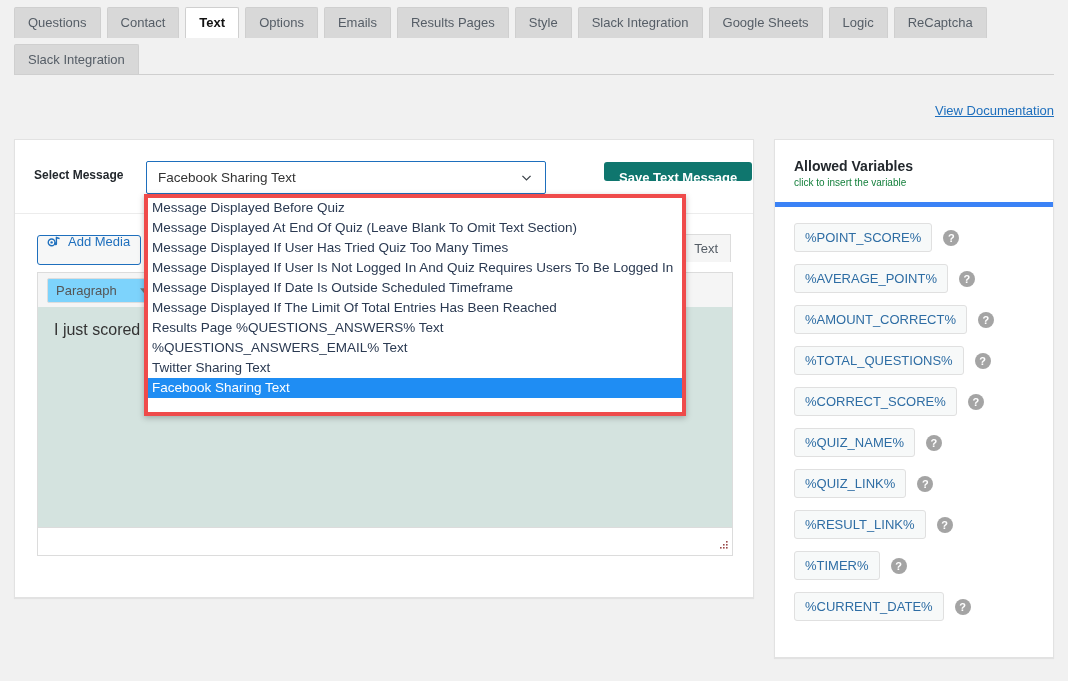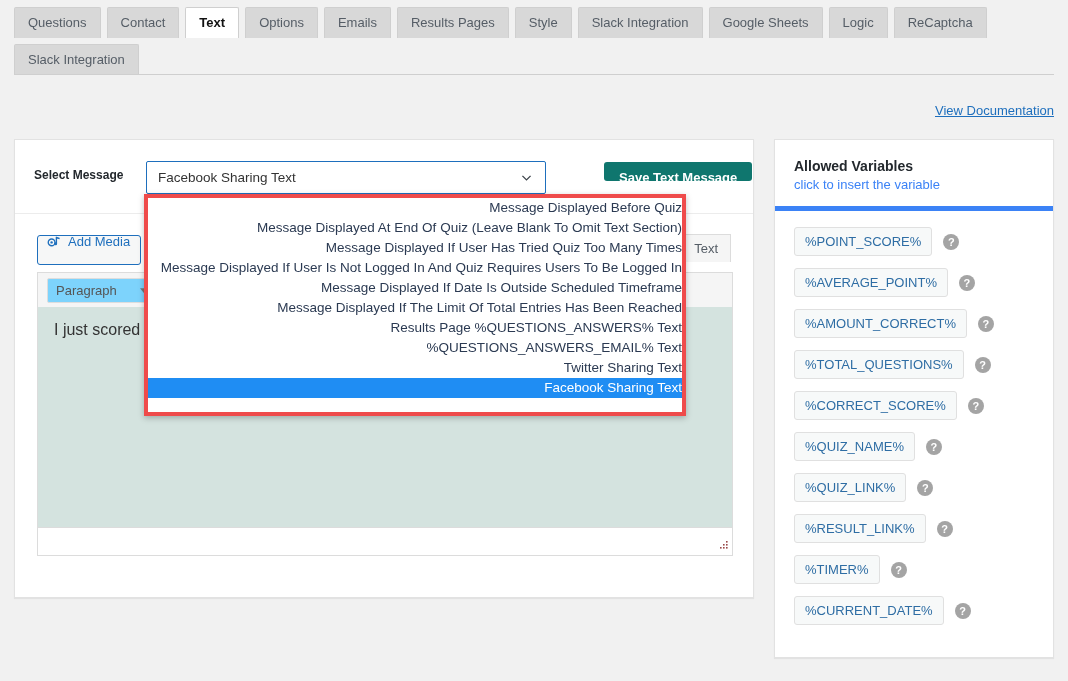--- a/index.html
+++ b/index.html
@@ -148,21 +148,21 @@
 
   
   .side {
     position: absolute; left: 774px; top: 139px;
     width: 280px; height: 519px;
     background: #fff; border: 1px solid #e2e2e2;
     box-shadow: 0 1px 1px rgba(0,0,0,.06);
   }
   .side-head { padding: 18px 19px 14px 19px; border-bottom: 5px solid #3b82f6; }
   .side-title { font-size: 14px; font-weight: bold; color: #23282d; margin-bottom: 3px; }
-  .side-sub { font-size: 13px; color: #3b82f6; }
+  .side-sub { font-size: 10px; color: #15803d; }
   .varlist { padding: 16px 0 10px 19px; }
   .varrow { display: flex; align-items: center; margin-bottom: 12px; }
   .varbtn {
     border: 1px solid #e0e0e0; background: #f7f9f9;
     color: #2e6da4; font-size: 13px;
     padding: 6px 10px; border-radius: 3px; cursor: pointer;
     white-space: nowrap;
   }
   .help-icon {
     margin-left: 11px; width: 16px; height: 16px; border-radius: 50%;
@@ -179,21 +179,21 @@
     border: 4px solid #ef4b4b;
     background: #fff;
     z-index: 60;
     box-shadow: 0 2px 6px rgba(0,0,0,.25);
   }
   .dd-list { position: absolute; left: 0; top: 0; right: 0; bottom: 0; background: #fff; overflow: hidden; }
   .dd-item {
     height: 20px; line-height: 20px;
     padding-left: 4px;
     font-size: 13.5px; color: #2b3a52;
-    white-space: nowrap; cursor: pointer; text-align: right;
+    white-space: nowrap; cursor: pointer;
   }
   .dd-item.selected { background: #1f8df3; color: #fff; }
 </style>
 </head>
 <body>
 
 <div id="root">
 
   <div class="tabwrap">
     <div class="tabrow" id="tabrow1">

